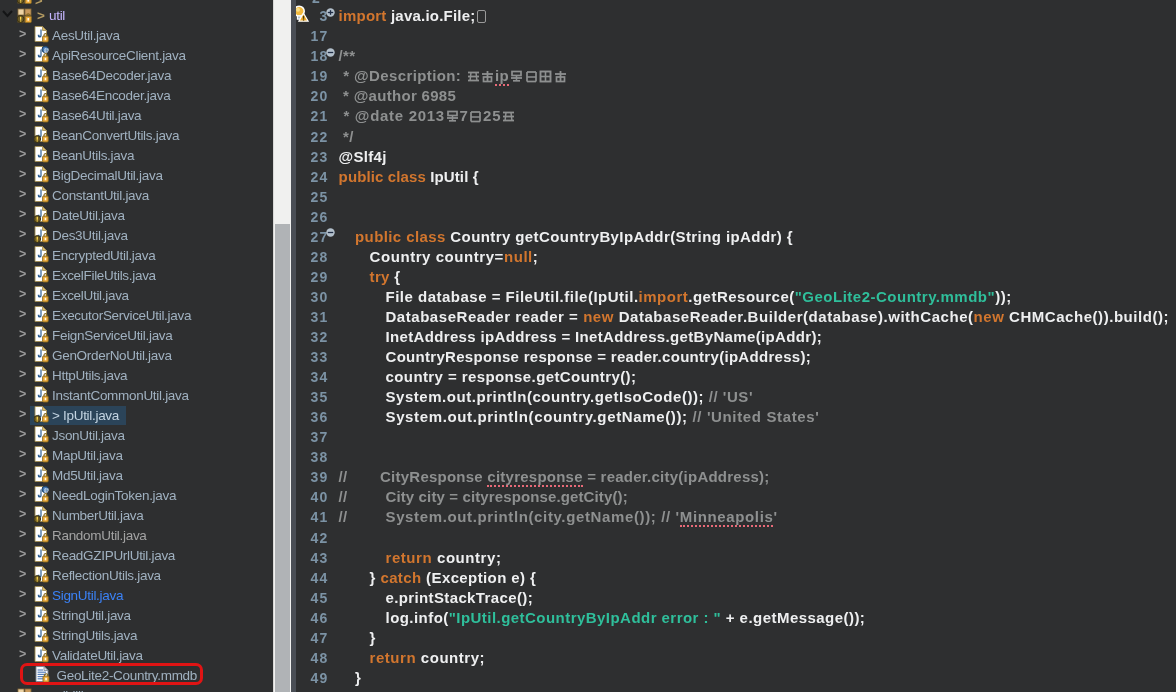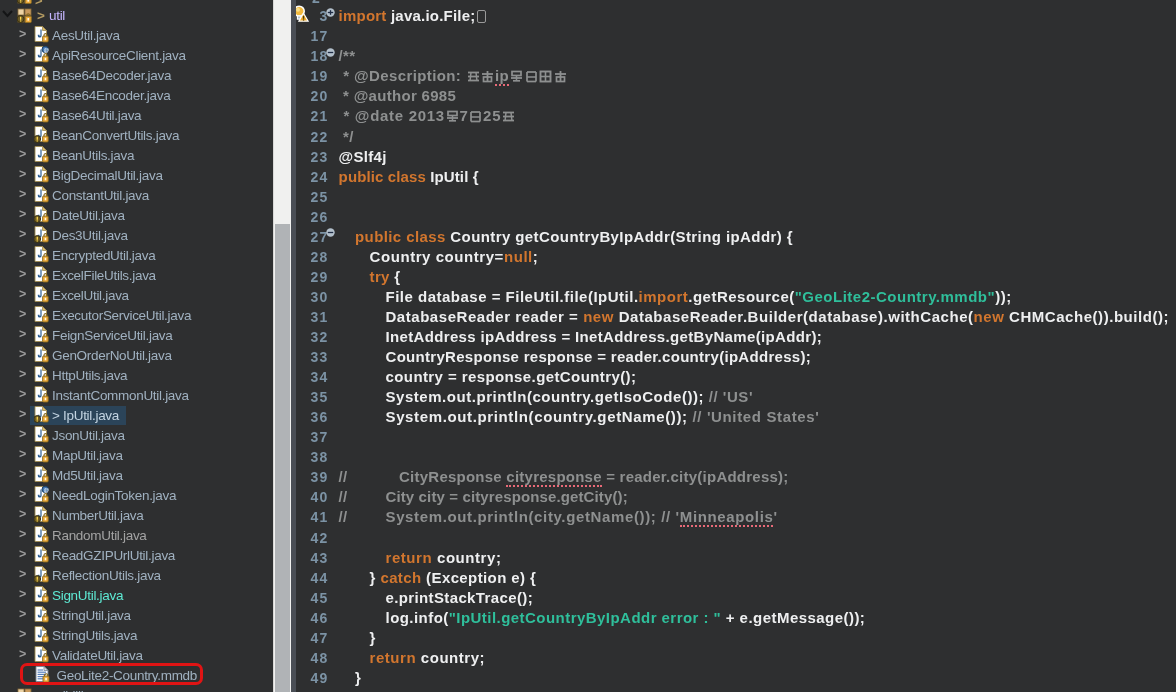--- a/index.html
+++ b/index.html
@@ -366,21 +366,21 @@
 <div class="abs tt" style="left:52px;top:567.5px;color:#a0b1c0">ReflectionUtils.java</div>
 <div class="abs" style="left:19px;top:587.0px;color:#9b9b9b;font-size:12.5px;font-weight:700">&gt;</div>
 <svg class="abs" style="left:34px;top:586.2px" width="15" height="17" viewBox="0 0 15 17">
 <path d="M1 0.5 h7.5 l4 4 V15.5 H1 Z" fill="#ffffff" stroke="#a08c50" stroke-width="0.9"></path>
 <path d="M8.5 0.5 l4 4 h-4 Z" fill="#e0bc68" stroke="#a08c50" stroke-width="0.8"></path>
 <path d="M7.6 3.5 v6.2 a1.9 1.9 0 0 1 -3.8 0 v-1 h1.7 v0.8 a0.45 0.45 0 0 0 0.9 0 V3.5 Z" fill="#2d5e92"></path>
         <rect x="8.6" y="10" width="5.6" height="6" rx="1" fill="#edaa3b" stroke="#8a6b1f" stroke-width="0.9"></rect>
 <path d="M10 10.4 v-1.3 a1.45 1.45 0 0 1 2.9 0 V10.4" fill="none" stroke="#8a6b1f" stroke-width="1.1"></path>
 <rect x="10.7" y="11.8" width="1.5" height="2.4" fill="#fff7e0"></rect>
       </svg>
-<div class="abs tt" style="left:52px;top:587.5px;color:#5eead4">SignUtil.java</div>
+<div class="abs tt" style="left:52px;top:587.5px;color:#3b82f6">SignUtil.java</div>
 <div class="abs" style="left:19px;top:607.0px;color:#9b9b9b;font-size:12.5px;font-weight:700">&gt;</div>
 <svg class="abs" style="left:34px;top:606.2px" width="15" height="17" viewBox="0 0 15 17">
 <path d="M1 0.5 h7.5 l4 4 V15.5 H1 Z" fill="#ffffff" stroke="#a08c50" stroke-width="0.9"></path>
 <path d="M8.5 0.5 l4 4 h-4 Z" fill="#e0bc68" stroke="#a08c50" stroke-width="0.8"></path>
 <path d="M7.6 3.5 v6.2 a1.9 1.9 0 0 1 -3.8 0 v-1 h1.7 v0.8 a0.45 0.45 0 0 0 0.9 0 V3.5 Z" fill="#2d5e92"></path>
         <rect x="8.6" y="10" width="5.6" height="6" rx="1" fill="#edaa3b" stroke="#8a6b1f" stroke-width="0.9"></rect>
 <path d="M10 10.4 v-1.3 a1.45 1.45 0 0 1 2.9 0 V10.4" fill="none" stroke="#8a6b1f" stroke-width="1.1"></path>
 <rect x="10.7" y="11.8" width="1.5" height="2.4" fill="#fff7e0"></rect>
       </svg>
 <div class="abs tt" style="left:52px;top:607.5px;color:#a0b1c0">StringUtil.java</div>
@@ -549,21 +549,21 @@
 <div class="abs gnum" style="top:367.1px" id="g34">34</div>
 <div class="abs cline" id="L34" style="left:385.5px;top:367.1px;letter-spacing:0.405px">country = response.getCountry();</div>
 <div class="abs gnum" style="top:387.15px" id="g35">35</div>
 <div class="abs cline" id="L35" style="left:385.5px;top:387.15px;letter-spacing:0.54px">System.out.println(country.getIsoCode()); <span class="c">// 'US'</span></div>
 <div class="abs gnum" style="top:407.2px" id="g36">36</div>
 <div class="abs cline" id="L36" style="left:385.5px;top:407.2px;letter-spacing:0.635px">System.out.println(country.getName()); <span class="c">// 'United States'</span></div>
 <div class="abs gnum" style="top:427.25px" id="g37">37</div>
 <div class="abs gnum" style="top:447.3px" id="g38">38</div>
 <div class="abs gnum" style="top:467.35px" id="g39">39</div>
 <div class="abs cline" id="L39" style="left:338.6px;top:467.35px;letter-spacing:0.3px"><span class="c">//</span></div>
-<div class="abs cline" id="X39" style="left:399px;top:467.35px;letter-spacing:0.242px"><span class="c">CityResponse <span class="sq">cityresponse</span> = reader.city(ipAddress);</span></div>
+<div class="abs cline" id="X39" style="left:380px;top:467.35px;letter-spacing:0.242px"><span class="c">CityResponse <span class="sq">cityresponse</span> = reader.city(ipAddress);</span></div>
 <div class="abs gnum" style="top:487.40000000000003px" id="g40">40</div>
 <div class="abs cline" id="L40" style="left:338.6px;top:487.40000000000003px;letter-spacing:0.3px"><span class="c">//</span></div>
 <div class="abs cline" id="X40" style="left:385.5px;top:487.40000000000003px;letter-spacing:0.123px"><span class="c">City city = cityresponse.getCity();</span></div>
 <div class="abs gnum" style="top:507.45px" id="g41">41</div>
 <div class="abs cline" id="L41" style="left:338.6px;top:507.45px;letter-spacing:0.3px"><span class="c">//</span></div>
 <div class="abs cline" id="X41" style="left:385.5px;top:507.45px;letter-spacing:0.629px"><span class="c">System.out.println(city.getName()); // '<span class="sq">Minneapolis</span>'</span></div>
 <div class="abs gnum" style="top:527.5000000000001px" id="g42">42</div>
 <div class="abs gnum" style="top:547.5500000000001px" id="g43">43</div>
 <div class="abs cline" id="L43" style="left:385.5px;top:547.5500000000001px;letter-spacing:0.566px"><span class="k">return</span> country;</div>
 <div class="abs gnum" style="top:567.6px" id="g44">44</div>

